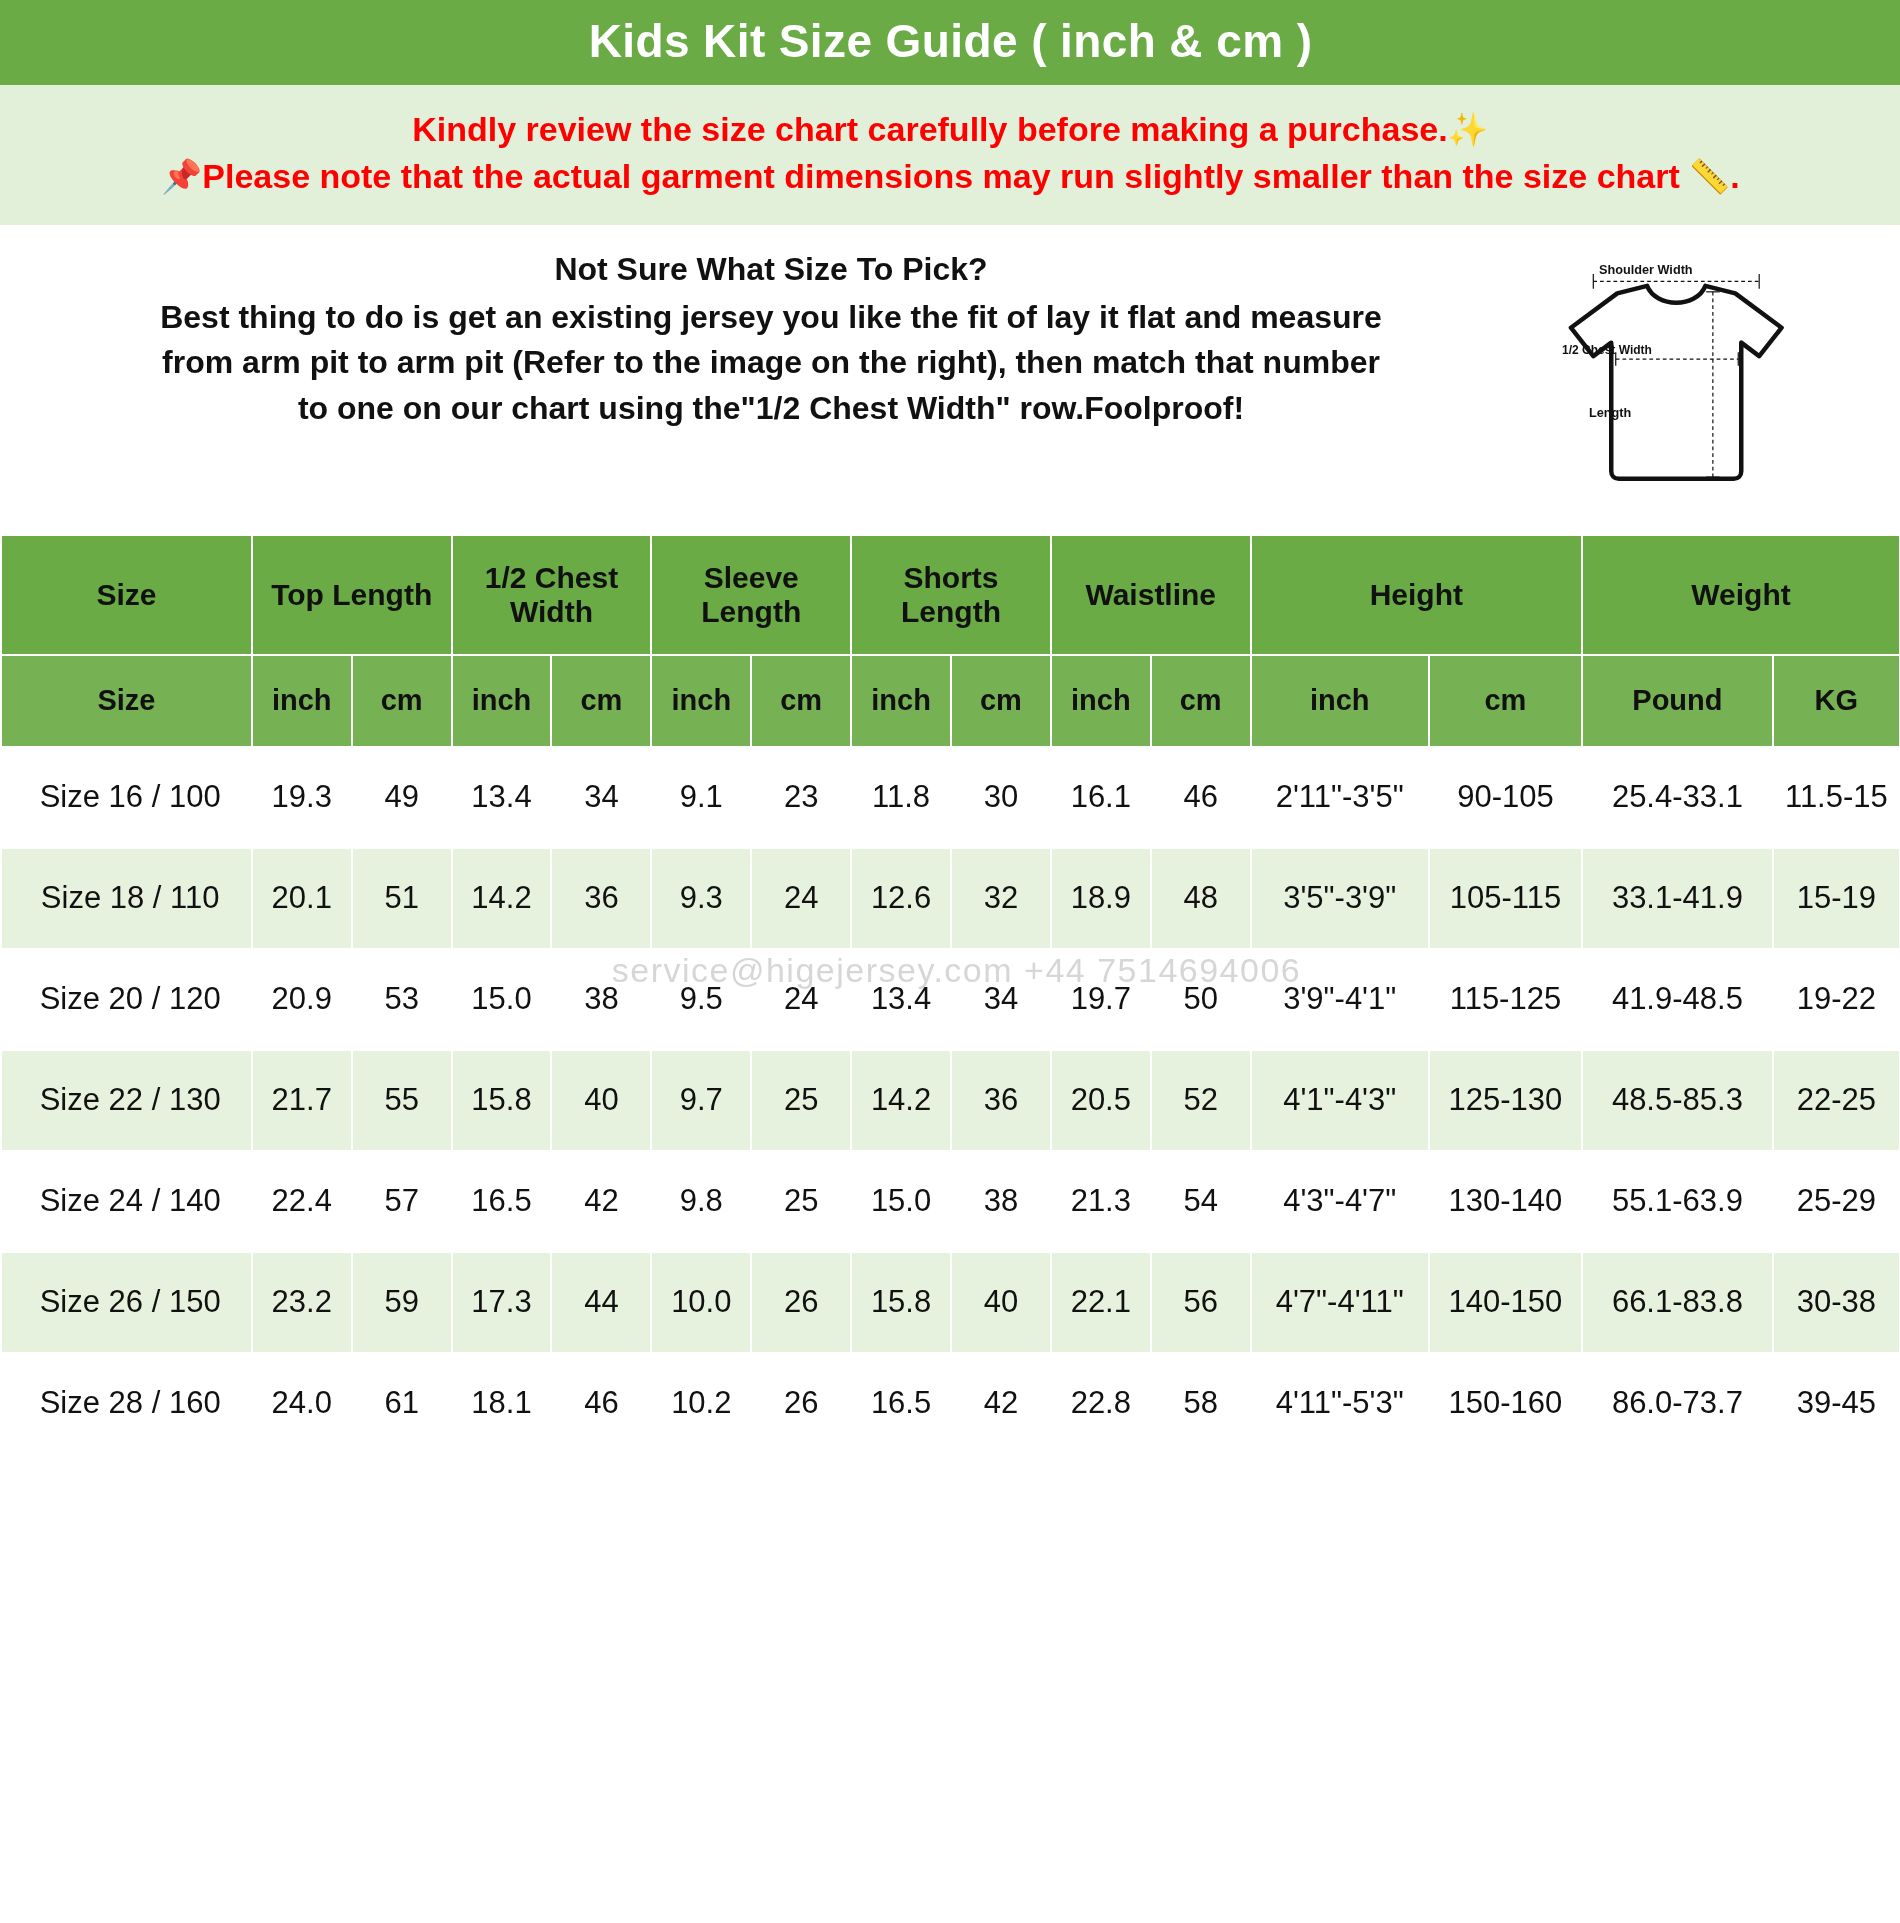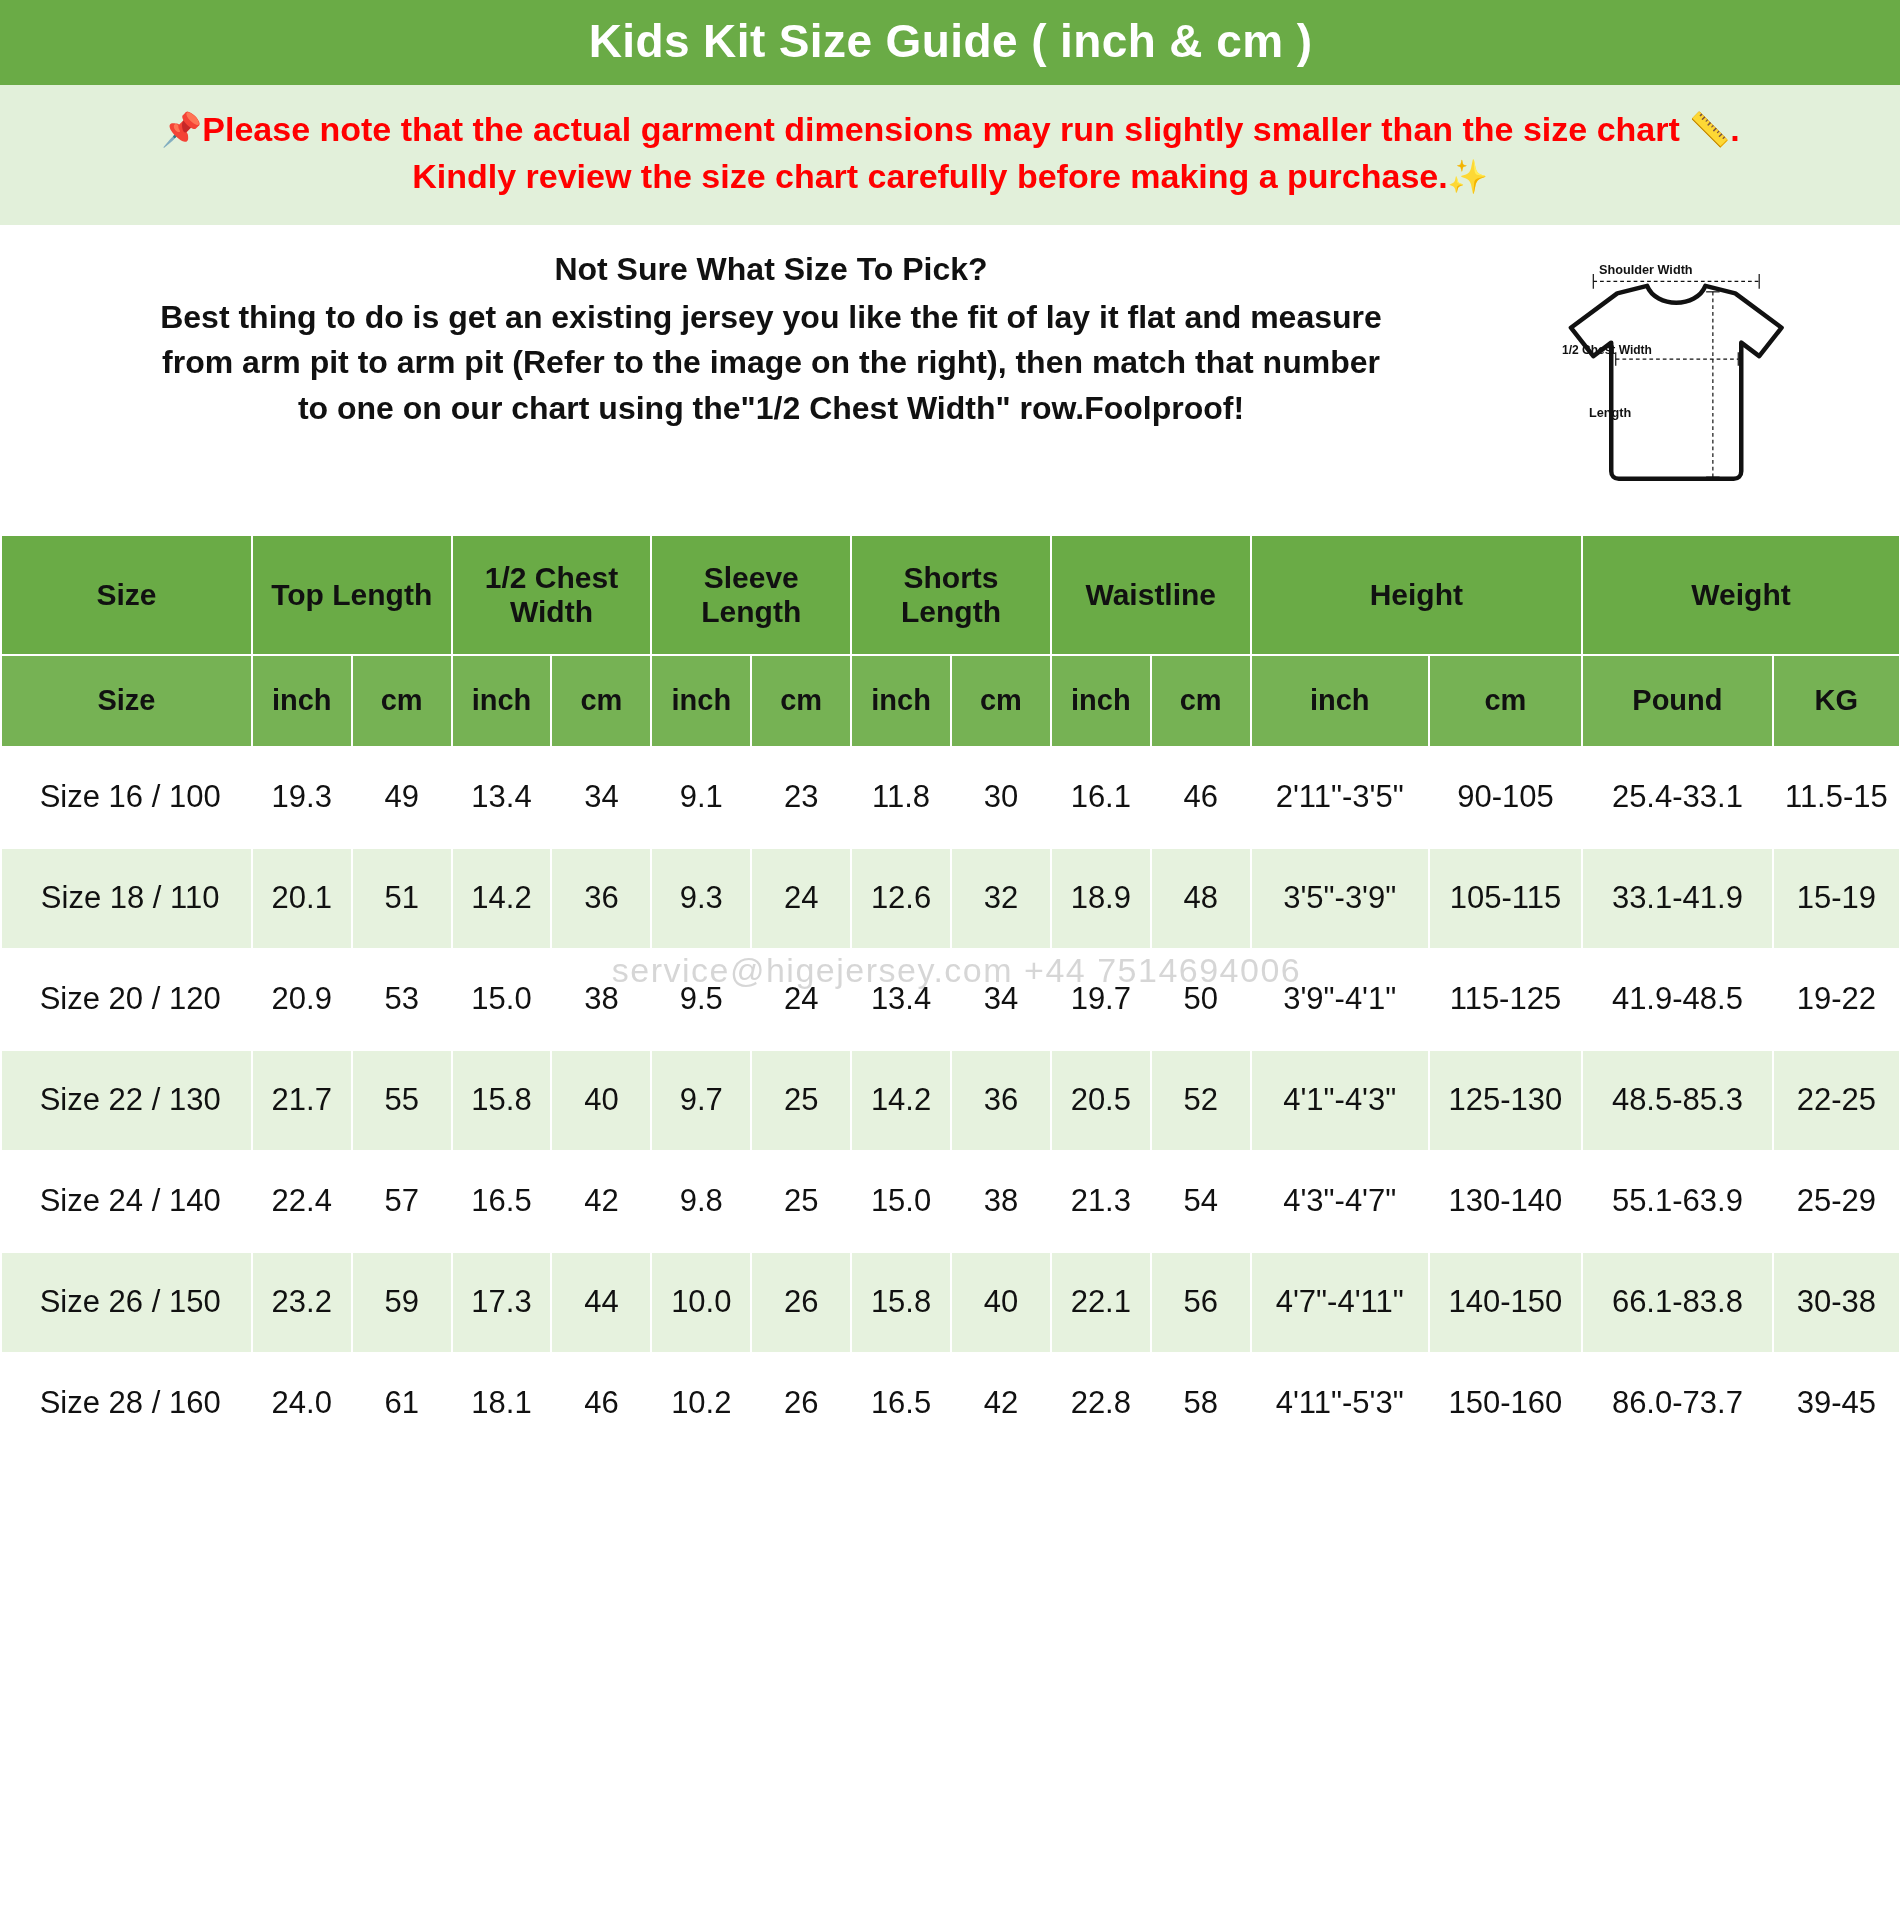--- a/index.html
+++ b/index.html
@@ -151,22 +151,22 @@
   }
 </style>
 </head>
 <body>
 
 <div class="sheet">
 
   <div class="title-bar">Kids Kit Size Guide ( inch &amp; cm )</div>
 
   <div class="note-band">
+    <span class="note-line"><span>Kindly review the size chart carefully before making a purchase.</span><span class="spark-icon">✨</span></span>
     <span class="note-line"><span class="pin-icon">📌</span><span>Please note that the actual garment dimensions may run slightly smaller than the size chart</span> <span class="ruler-icon">📏</span><span>.</span></span>
-    <span class="note-line"><span>Kindly review the size chart carefully before making a purchase.</span><span class="spark-icon">✨</span></span>
   </div>
 
   <div class="help-band">
     <div class="help-text">
       <span class="h1">Not Sure What Size To Pick?</span>
       <span class="hl">Best thing to do is get an existing jersey you like the fit of lay it flat and measure</span>
       <span class="hl">from arm pit to arm pit (Refer to the image on the right), then match that number</span>
       <span class="hl">to one on our chart using the"1/2 Chest Width" row.Foolproof!</span>
     </div>
 

